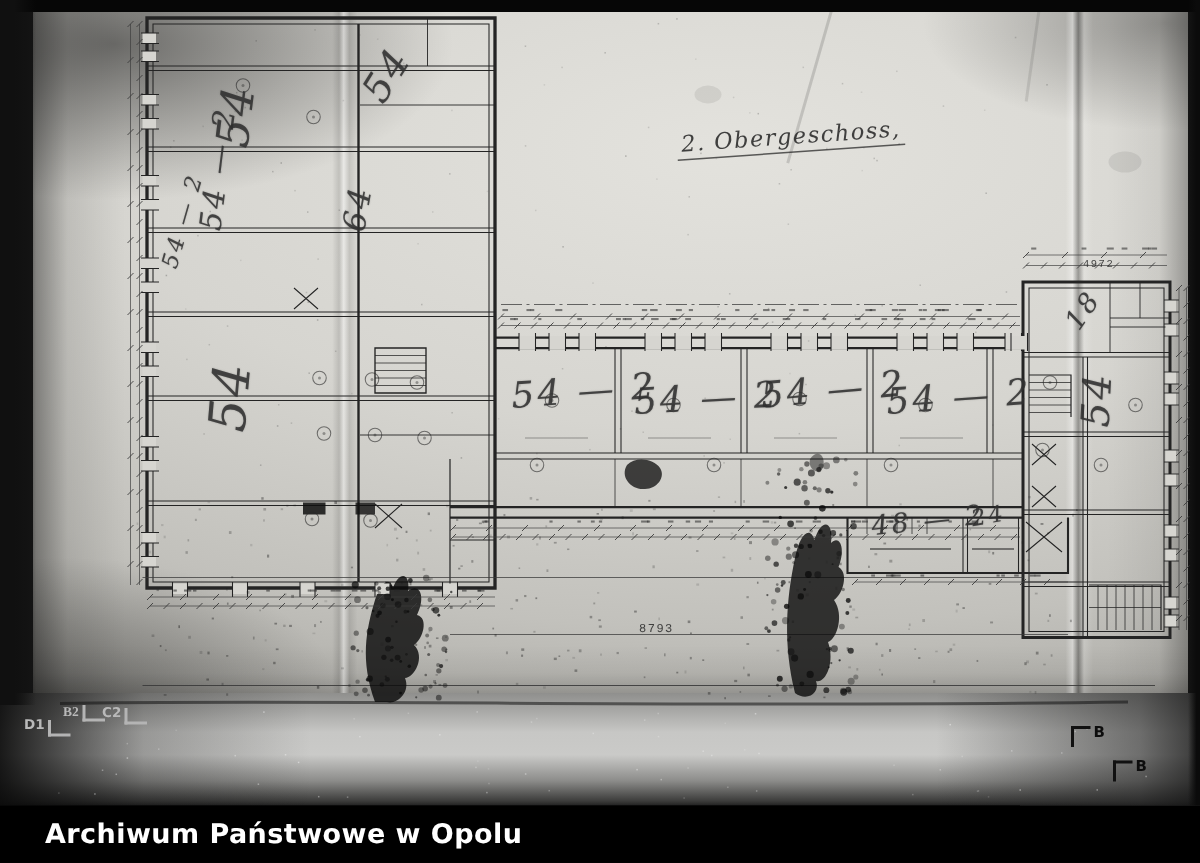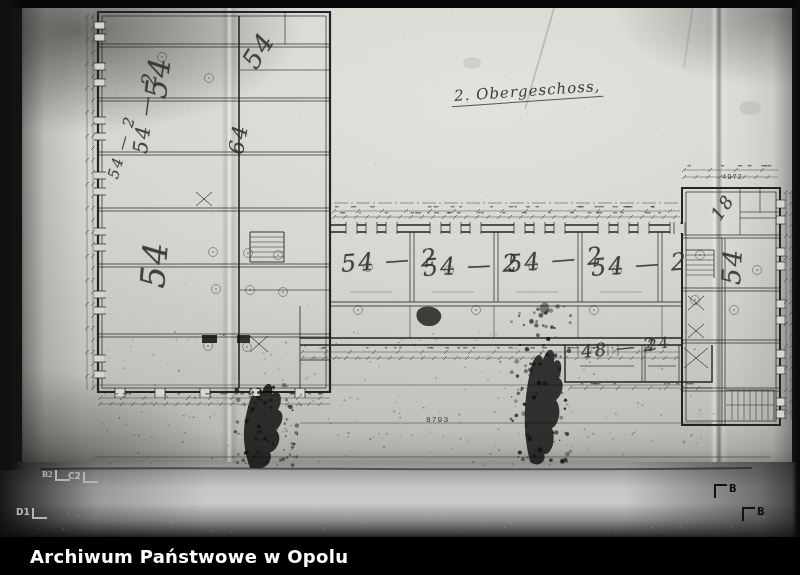--- a/index.html
+++ b/index.html
@@ -1235,21 +1235,21 @@
       </div>
     <div id="fids">
         <div class="fid fid-l" style="left: 68px; top: 472px;">
           <span class="fid-txt">C2</span>
           <span class="fid-br"></span>
         </div>
         <div class="fid fid-l" style="left: 42px; top: 470px; font-family: Liberation Serif, serif;">
           <span class="fid-txt">B2</span>
           <span class="fid-br"></span>
         </div>
-        <div class="fid fid-l" style="left: 16px; top: 508px;">
+        <div class="fid fid-l" style="left: 16px; top: 480px;">
           <span class="fid-txt">D1</span>
           <span class="fid-br"></span>
         </div>
         <div class="fid fid-r" style="left: 714px; top: 484px;">
           <span class="fid-br"></span>
           <span class="fid-txt">B</span>
         </div>
         <div class="fid fid-r" style="left: 742px; top: 507px;">
           <span class="fid-br"></span>
           <span class="fid-txt">B</span>

